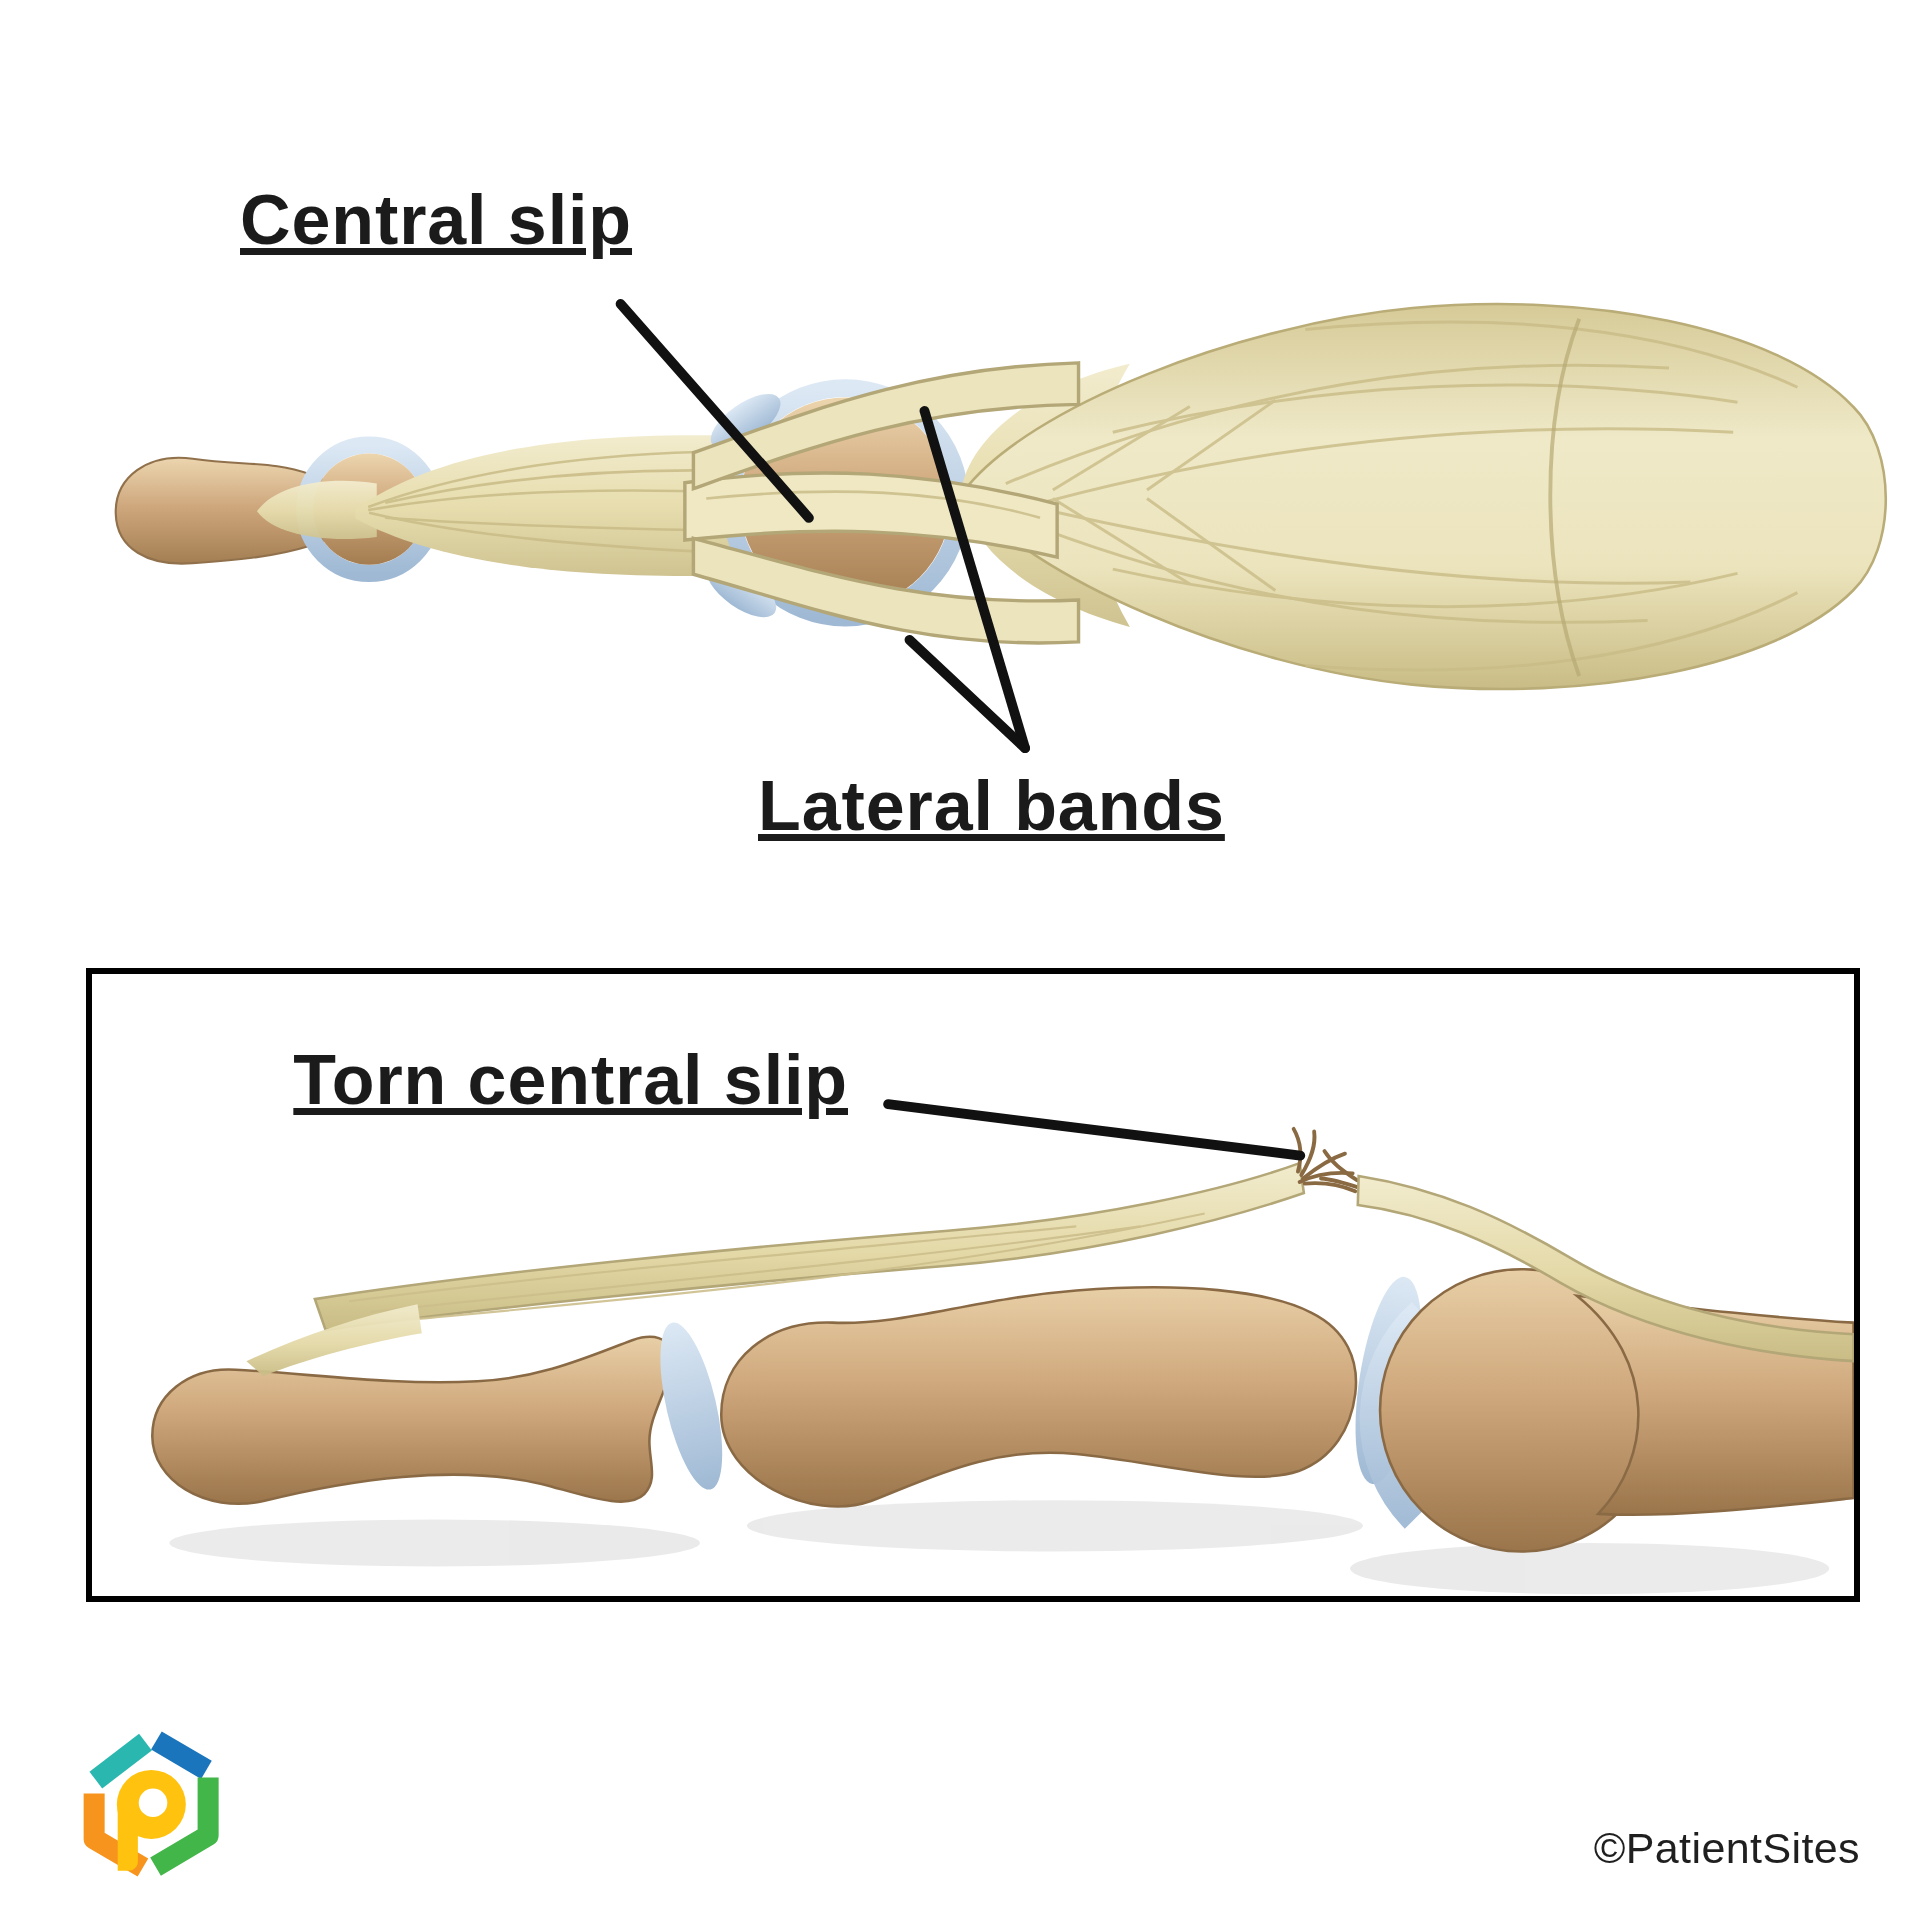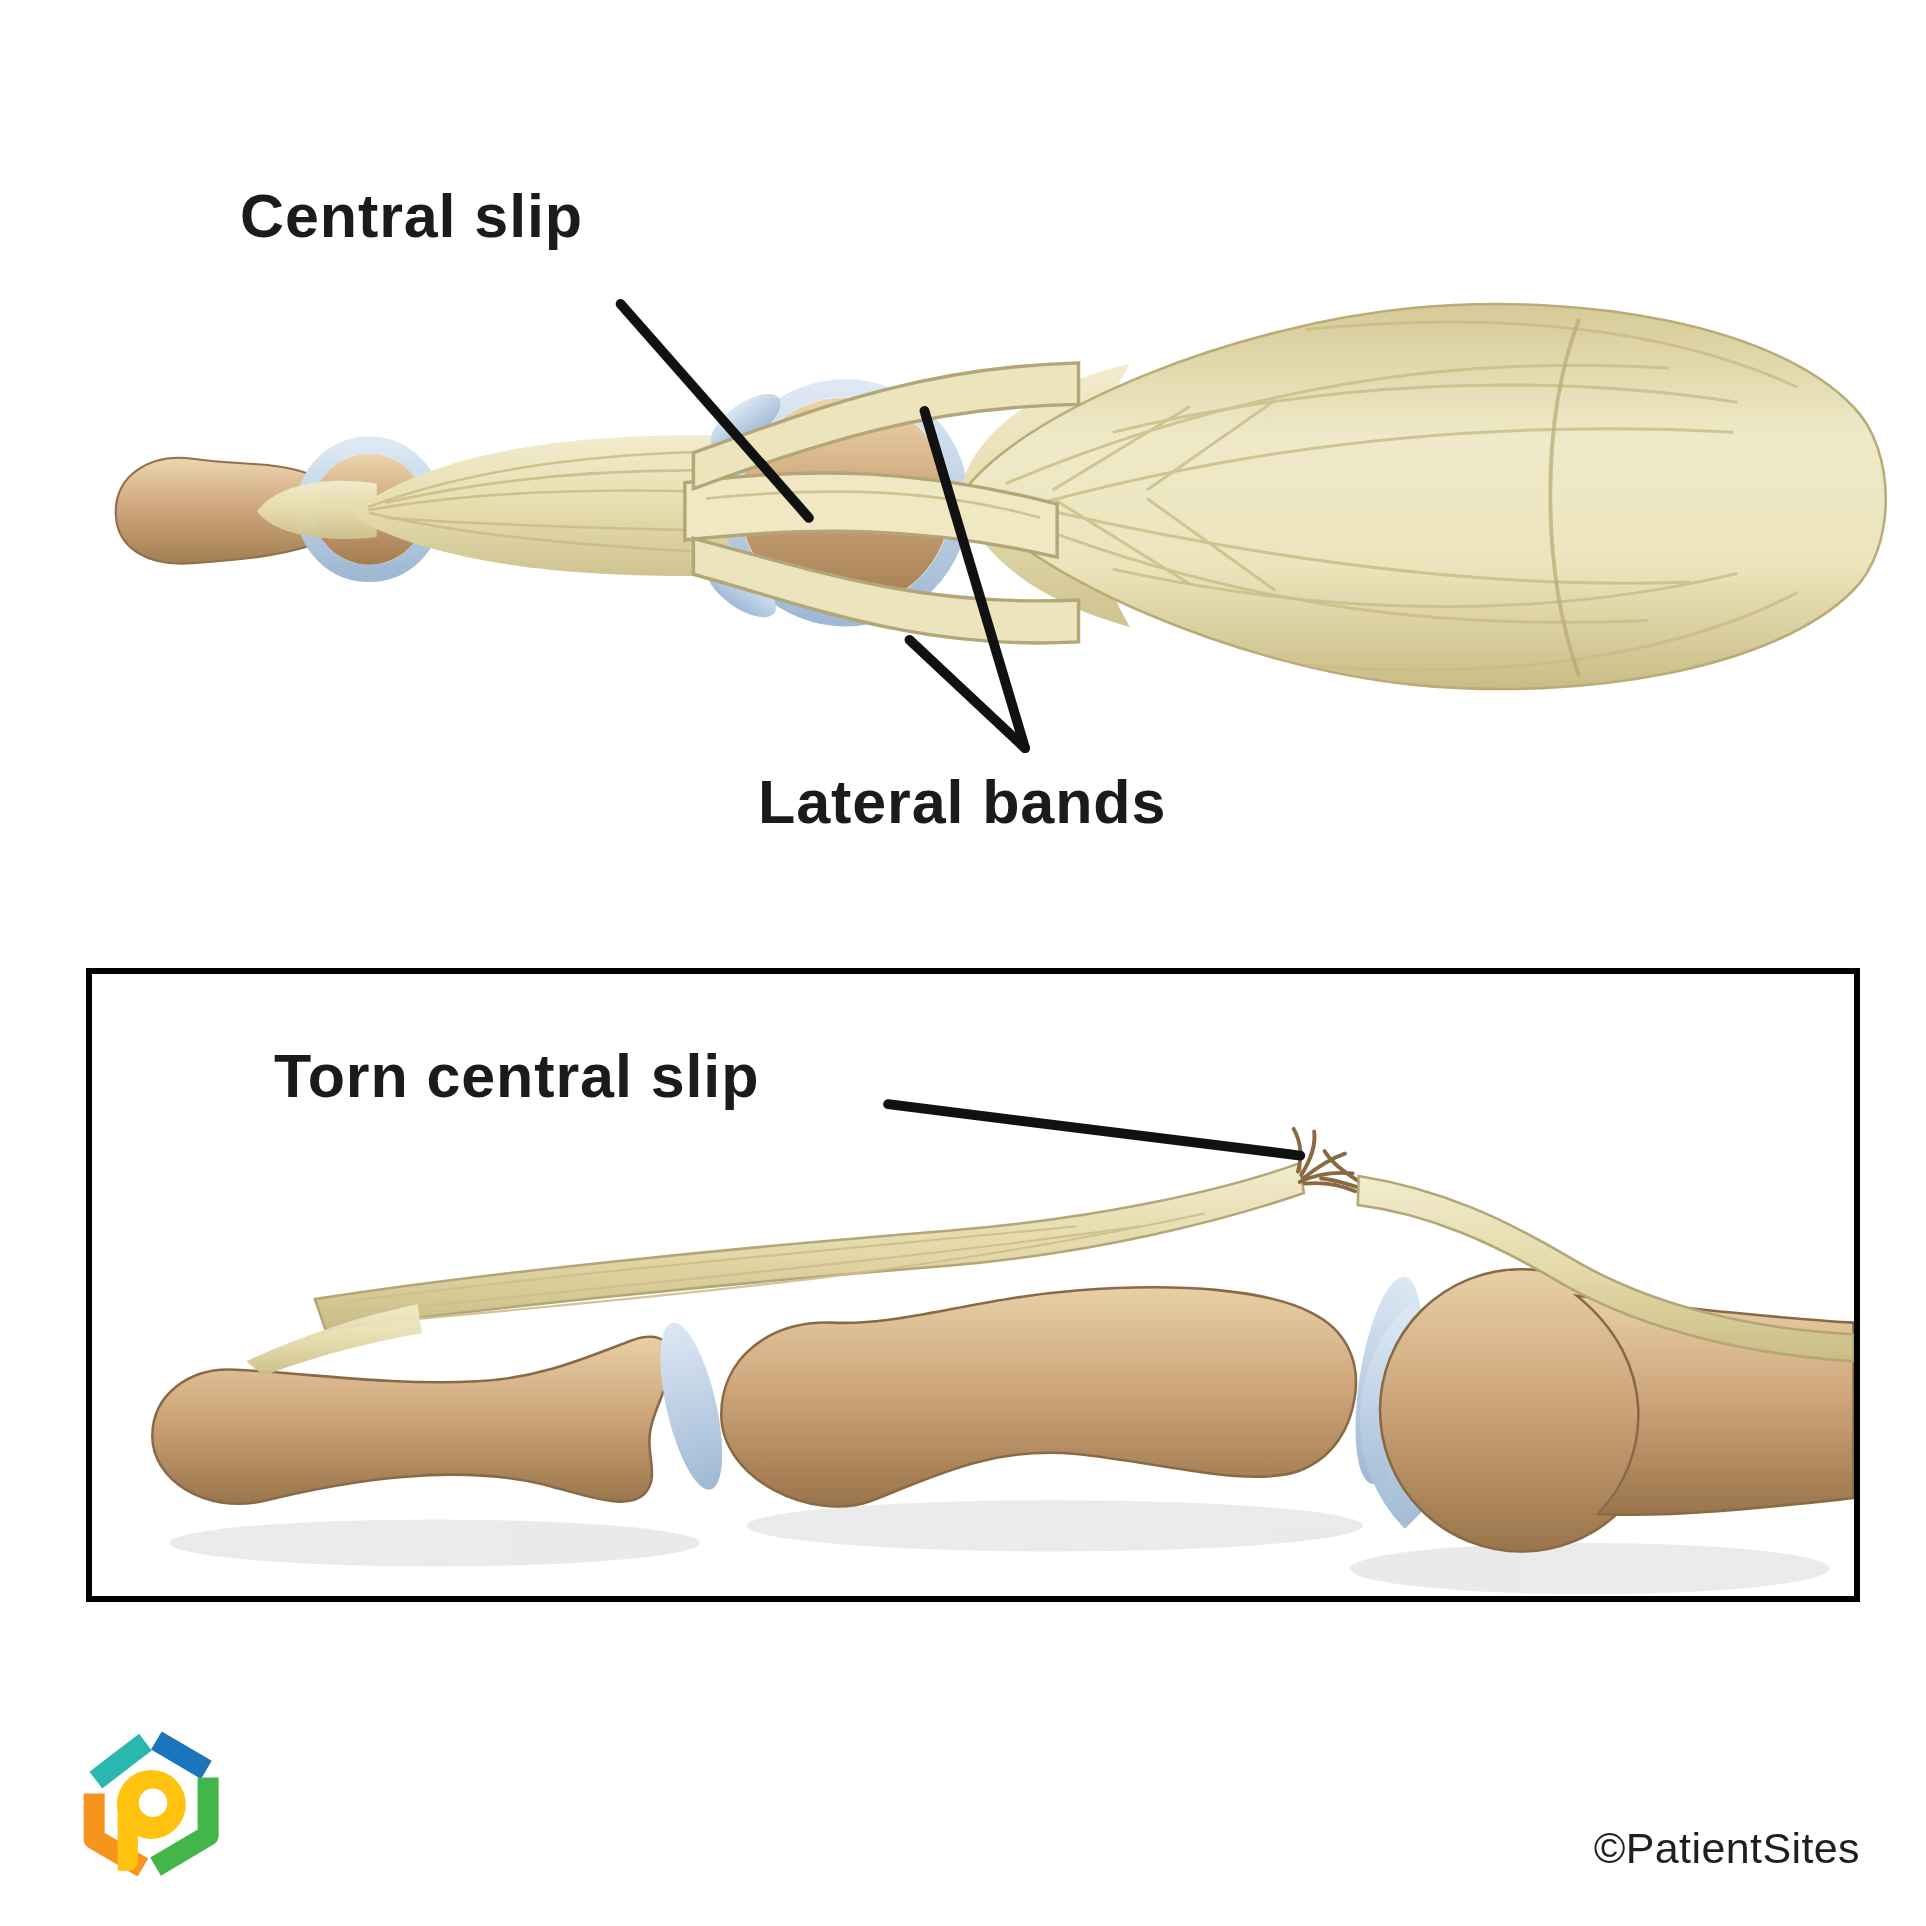--- a/index.html
+++ b/index.html
@@ -8,27 +8,28 @@
     width:1926px;height:1926px;
     background:#ffffff;
     overflow:hidden;
     font-family:"Liberation Sans","DejaVu Sans",sans-serif;
   }
   .illu{position:absolute;left:0;top:0;}
   .label{
     position:absolute;
     color:#1b1b1b;
     font-weight:700;
-    font-size:61px;
+    font-size:70px;
     line-height:1.05;
     letter-spacing:0.9px;
     white-space:nowrap;
     z-index:6;
-  }
-  .label.wrap{white-space:normal;text-align:left;}
+    text-decoration:underline;
+  }
+  .label.wrap{white-space:normal;text-align:right;}
   .leader-overlay{
     position:absolute;left:0;top:0;width:1926px;height:1926px;
     z-index:5;pointer-events:none;
   }
   .inset-box{
     position:absolute;
     left:86px;top:968px;
     width:1774px;height:634px;
     border:6px solid #000000;
     box-sizing:border-box;

